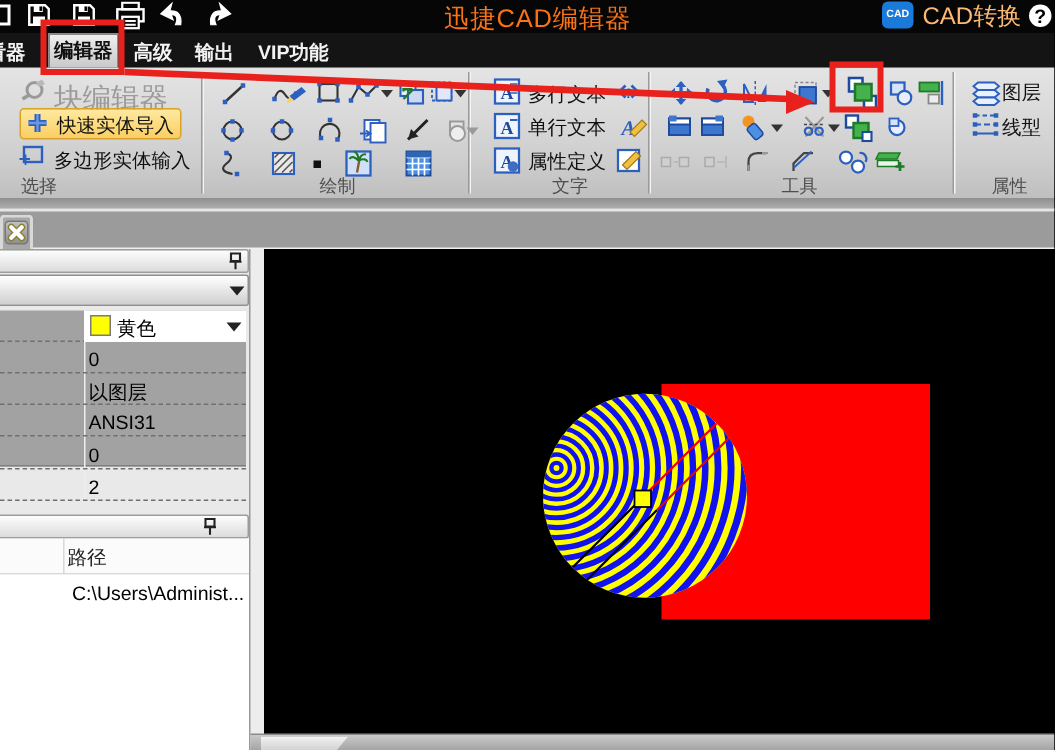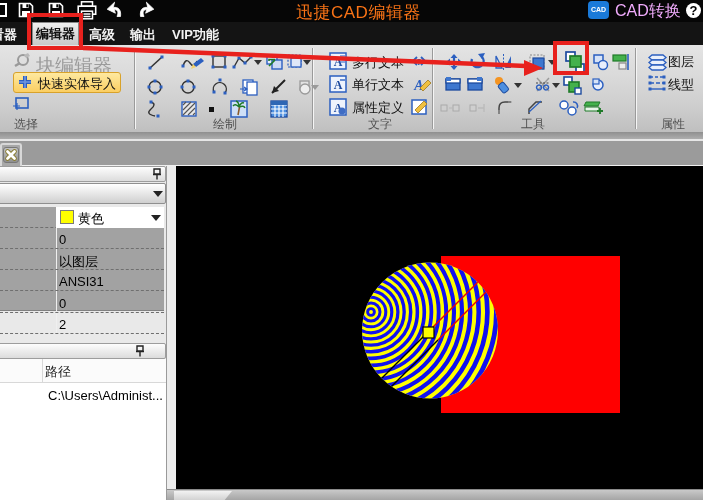--- a/index.html
+++ b/index.html
@@ -2,21 +2,21 @@
 <html><head>
 <meta charset="utf-8">
 <style>
 *{margin:0;padding:0;box-sizing:border-box;}
 html,body{width:703px;height:500px;overflow:hidden;background:#000;}
 body{font-family:"Liberation Sans",sans-serif;position:relative;}
 
 #titlebar{position:absolute;left:0;top:0;width:703px;height:22px;background:#060606;}
 #title{position:absolute;left:296px;top:1px;width:260px;color:#f97316;font-size:17px;letter-spacing:0.5px;}
 #cadbtn{position:absolute;left:588px;top:1px;width:21px;height:18px;background:#1a7ad9;border-radius:4px;color:#fff;font-size:7px;font-weight:bold;text-align:center;line-height:18px;}
-#cadtxt{position:absolute;left:615px;top:1px;color:#f0abfc;font-size:16px;}
+#cadtxt{position:absolute;left:615px;top:1px;color:#fdba74;font-size:16px;}
 #qmark{position:absolute;left:686px;top:3px;width:15px;height:15px;background:#fff;border-radius:50%;color:#000;font-size:13px;font-weight:bold;text-align:center;line-height:15px;}
 
 #tabbar{position:absolute;left:0;top:22px;width:703px;height:23px;background:#141414;}
 .tab{position:absolute;top:4px;color:#f2f2f2;font-size:13px;font-weight:bold;}
 #tabsel{position:absolute;left:32px;top:0px;width:47px;height:23px;background:linear-gradient(#efefef,#c9c9c9);border:1px solid #8a8a8a;border-bottom:none;color:#111;font-size:13px;font-weight:bold;text-align:center;line-height:22px;}
 
 #ribbon{position:absolute;left:0;top:45px;width:703px;height:87px;background:linear-gradient(#e4e4e4 0%,#dadada 35%,#cecece 70%,#bfbfbf 100%);}
 .vsep{position:absolute;top:3px;width:2px;height:81px;border-left:1px solid #9a9a9a;border-right:1px solid #f5f5f5;}
 .seclab{position:absolute;top:71px;font-size:12px;color:#4f4f4f;}
 .rtext{position:absolute;font-size:13px;color:#111;white-space:nowrap;}
@@ -102,20 +102,21 @@
   <div class="vsep" style="left:635px"></div>
   <div class="seclab" style="left:14px">选择</div>
   <div class="seclab" style="left:213px">绘制</div>
   <div class="seclab" style="left:368px">文字</div>
   <div class="seclab" style="left:521px">工具</div>
   <div class="seclab" style="left:661px">属性</div>
 
   <div class="gtext" style="left:36px;top:8px">块编辑器</div>
   <div id="qbtn"></div>
   <div class="rtext" style="left:38px;top:30px">快速实体导入</div>
+  <div class="rtext" style="left:36px;top:53px">多边形实体输入</div>
 
   <div class="rtext" style="left:352px;top:9px">多行文本</div>
   <div class="rtext" style="left:352px;top:31px">单行文本</div>
   <div class="rtext" style="left:352px;top:54px">属性定义</div>
 
   <div class="rtext" style="left:668px;top:8px">图层</div>
   <div class="rtext" style="left:668px;top:31px">线型</div>
   <svg style="position:absolute;left:0;top:0" width="703" height="87" viewBox="0 0 703 87">
       <circle cx="23" cy="15" r="5" fill="none" stroke="#9a9a9a" stroke-width="2"></circle>
       <path d="M15 21 l5 -3" stroke="#9a9a9a" stroke-width="2.5"></path>

